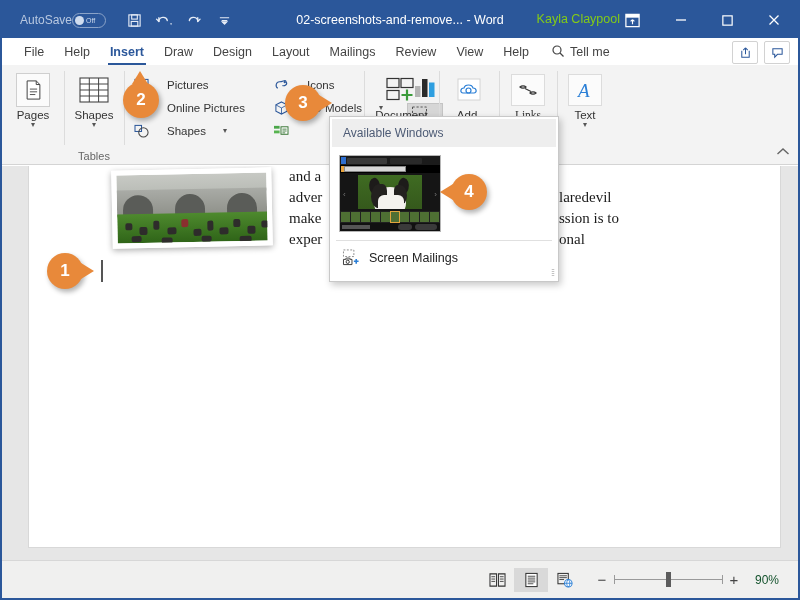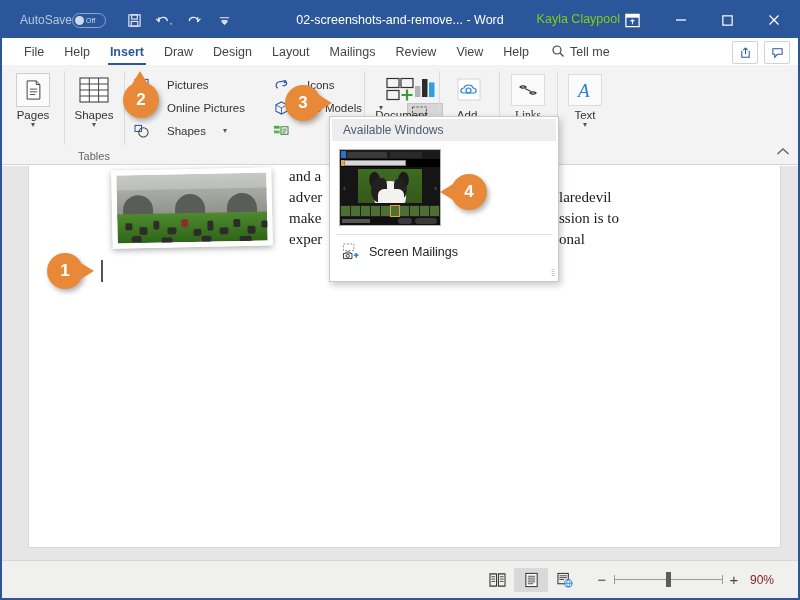--- a/index.html
+++ b/index.html
@@ -225,21 +225,21 @@
   
   .dropdown {
     position: absolute; left: 327px; top: 114px;
     width: 230px; height: 166px;
     background: #ffffff;
     border: 1px solid #c8c8c8;
     box-shadow: 2px 3px 7px rgba(0,0,0,.22);
     z-index: 40;
   }
   .dd-header {
-    height: 22px; margin: 2px 2px 0 2px;
+    height: 28px; margin: 2px 2px 0 2px;
     background: #eeeeee;
     display: flex; align-items: center;
     padding-left: 11px;
     font-size: 12px; color: #4d5b75;
   }
   .thumb-wrap {
     margin: 8px 0 0 9px;
     width: 102px; height: 77px;
     border: 1px solid #b6b6b6;
     background: #000;
@@ -306,21 +306,21 @@
     display: flex; align-items: center; gap: 6px;
     margin-left: 14px; margin-right: 10px;
   }
   .zoom-sign { font-size: 15px; color: #444; width: 12px; text-align:center; }
   .zoom-track { position: relative; width: 108px; height: 1px; background: #9a9a9a; }
   .zoom-tick { position:absolute; top:-4px; width:1px; height:9px; background:#9a9a9a; }
   .zoom-handle {
     position: absolute; left: 50%; top: -7px;
     width: 5px; height: 15px; background: #5c5c5c; margin-left:-2px;
   }
-  .zoom-pct { font-size: 12px; color: #7f1d1d; width: 34px; text-align: left; margin-right: 14px; }
+  .zoom-pct { font-size: 12px; color: #14532d; width: 34px; text-align: center; margin-right: 14px; }
 
   
   .badge {
     position: absolute; z-index: 60;
     width: 36px; height: 36px; border-radius: 50%;
     background: #e8893a;
     display: flex; align-items: center; justify-content: center;
     color: #ffffff; font-size: 17px; font-weight: bold;
     box-shadow: 2px 3px 5px rgba(0,0,0,.3);
   }

